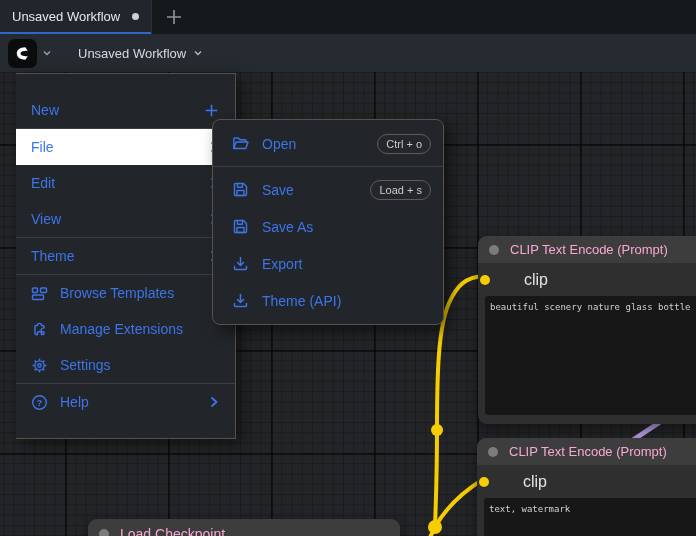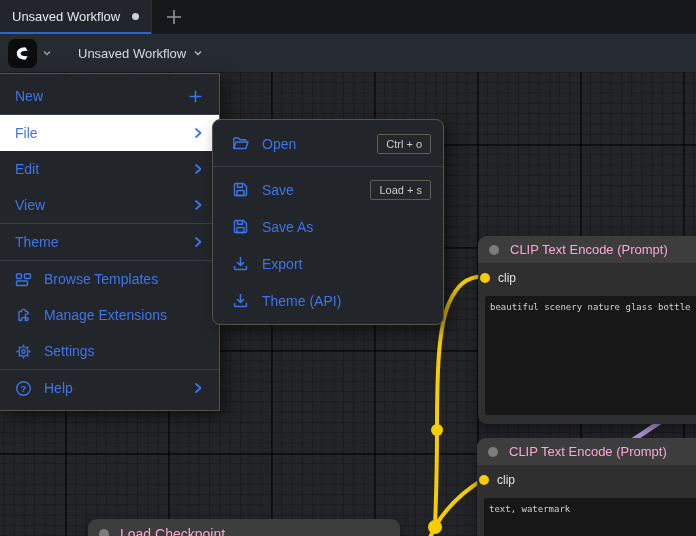--- a/index.html
+++ b/index.html
@@ -39,43 +39,43 @@
 
   
   .node { position:absolute; background:#2f2f2f; border-radius:9px; z-index:3;
     box-shadow:0 5px 12px rgba(0,0,0,.45); }
   .node-header { height:27px; background:#3d3d3d; border-radius:9px 9px 0 0;
     display:flex; align-items:center; padding:0 11px; gap:11px; }
   .collapse-dot { width:10px; height:10px; border-radius:50%; background:#7c7c7c; flex:none; }
   .node-title { color:#f9a8d4; font-size:13px; white-space:nowrap; }
   .port-row { display:flex; align-items:center; gap:8px; margin:8px 0 0 2px; }
   .port-dot { width:10px; height:10px; border-radius:50%; background:#f5cd00; flex:none; }
-  .port-label { color:#e3e3e3; font-size:12px; }
+  .port-label { color:#e3e3e3; font-size:16px;margin-left:26px; }
   .node-text { position:absolute; left:7px; right:5px; background:#171717; border-radius:3px;
     color:#d2d2d2; font-family:"DejaVu Sans Mono", monospace; font-size:9px; line-height:13px;
     padding:5px 5px; white-space:pre; overflow:hidden; }
 
   
-  .menu { position:absolute; left:0; top:73px; width:220px; background:#22262b;
-    border:1px solid #55524a; border-left:none; padding:4px 0; z-index:10;
+  .menu { position:absolute; left:16px; top:73px; width:220px; background:#22262b;
+    border:1px solid #55524a; border-left:none; padding:18px 0; z-index:10;
     box-shadow:5px 5px 14px rgba(0,0,0,.5); }
   .menu-row { height:36px; display:flex; align-items:center; padding:0 15px;
     color:#3d74e8; font-size:14px; cursor:pointer; }
   .menu-row.hl { background:#ffffff;gap:16px; }
   .menu-row .mi { width:17px; height:17px; margin-right:12px; flex:none; display:flex; }
   .trail { margin-left:auto; display:flex; }
   .msep { height:1px; background:#3b3f45; }
 
   .submenu { position:absolute; left:212px; top:119px; width:232px; background:#22262b;
     border:1px solid #56534b; border-radius:8px; padding:5px 0; z-index:11;
     box-shadow:6px 6px 16px rgba(0,0,0,.5); }
   .sub-row { height:37px; display:flex; align-items:center; padding:0 12px 0 19px;
     color:#3d74e8; font-size:14px; cursor:pointer; }
   .sub-row .mi { width:17px; height:17px; margin-right:13px; flex:none; display:flex; }
-  .kbd { margin-left:auto; border:1px solid #605c50; border-radius:2px; background:#23262b;
+  .kbd { margin-left:auto; border:1px solid #605c50; border-radius:10px; background:#23262b;
     color:#cfccc3; font-size:11px; padding:3px 8px; white-space:nowrap; }
 
   svg.ic { display:block; }
 </style>
 </head>
 <body>
 
 <div class="canvas"></div>
 
 <svg class="wires" width="696" height="536">

